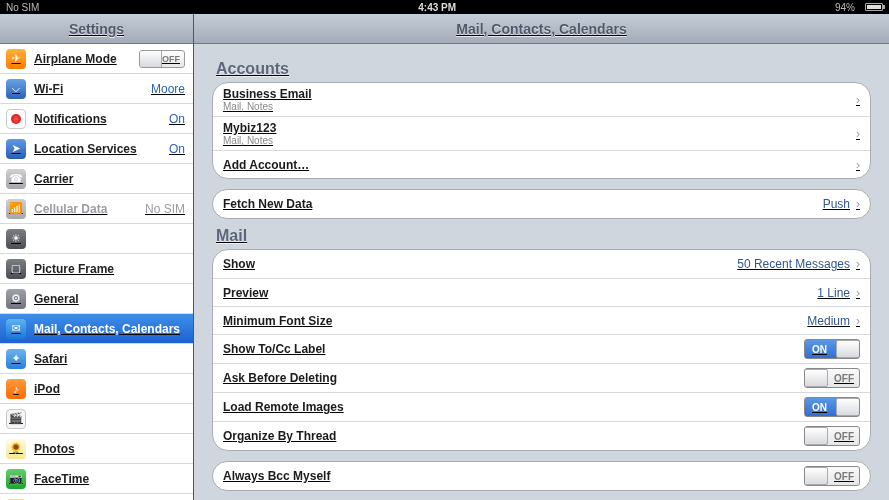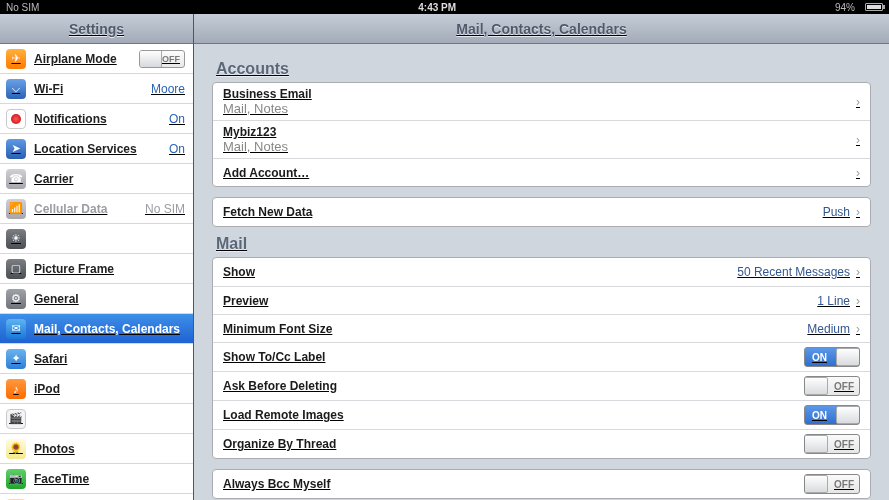--- a/index.html
+++ b/index.html
@@ -27,26 +27,26 @@
   .row .val { font-size:12px; color:#2b63b5; }
   .row.selected { background:linear-gradient(#3d8fe8,#1f62d2); color:#fff; }
   .row.selected .lbl { color:#fff; }
   .row.dim .lbl { color:#9a9da3; }
   .row.dim .val { color:#9a9da3; }
   .toggle-off { width:46px; height:18px; border:1px solid #999; border-radius:3px; background:linear-gradient(#fdfdfd,#e8e8e8); position:relative; font-size:9px; font-weight:bold; color:#7a7a7a; display:flex; align-items:center; justify-content:flex-end; padding-right:4px; }
   .toggle-off .knob { position:absolute; left:0; top:0; bottom:0; width:22px; background:linear-gradient(#fefefe,#d7d9dd); border-right:1px solid #aaa; border-radius:2px 0 0 2px; }
   
   .detail-scroll { flex:1; overflow-y:auto; padding:8px 18px 20px 18px; }
   .grouplbl { font-size:16px; color:#5b6678; font-weight:bold; text-shadow:0 1px 0 #e9edf2; margin:8px 4px 4px 4px; }
-  .group { background:#fff; border:1px solid #a9adb2; border-radius:4px; overflow:hidden; }
+  .group { background:#fff; border:1px solid #a9adb2; border-radius:16px; overflow:hidden; }
   .group + .grouplbl { }
   .cell { display:flex; align-items:center; min-height:28px; padding:4px 10px; border-top:1px solid #d8d9dc; font-size:12px; cursor:pointer; }
   .cell:first-child { border-top:none; }
   .cell .clabel { flex:1; font-weight:bold; color:#1b1b1b; }
-  .cell .csub   { display:block; font-size:13px; color:#888; font-weight:normal; }
+  .cell .csub   { display:block; font-size:10px; color:#888; font-weight:normal; }
   .cell .cval   { color:#32568f; font-size:12px; margin-right:6px;padding-left:19px; }
   .chev { color:#9aa0a8; font-size:12px; }
   
   .tgl { width:56px; height:20px; border-radius:3px; border:1px solid #888; position:relative; font-size:10px; font-weight:bold; display:flex; align-items:center; overflow:hidden; }
   .tgl.on  { background:linear-gradient(#5c98e6,#2f6fd1); color:#fff; justify-content:flex-start; padding-left:7px; }
   .tgl.off { background:linear-gradient(#fafafa,#e6e6e6); color:#7a7a7a; justify-content:flex-end; padding-right:5px; }
   .tgl .k { position:absolute; top:0; bottom:0; width:24px; background:linear-gradient(#fefefe,#d9dbde); border:1px solid #aaa; border-radius:2px; }
   .tgl.on  .k { right:-1px; }
   .tgl.off .k { left:-1px; }
   

